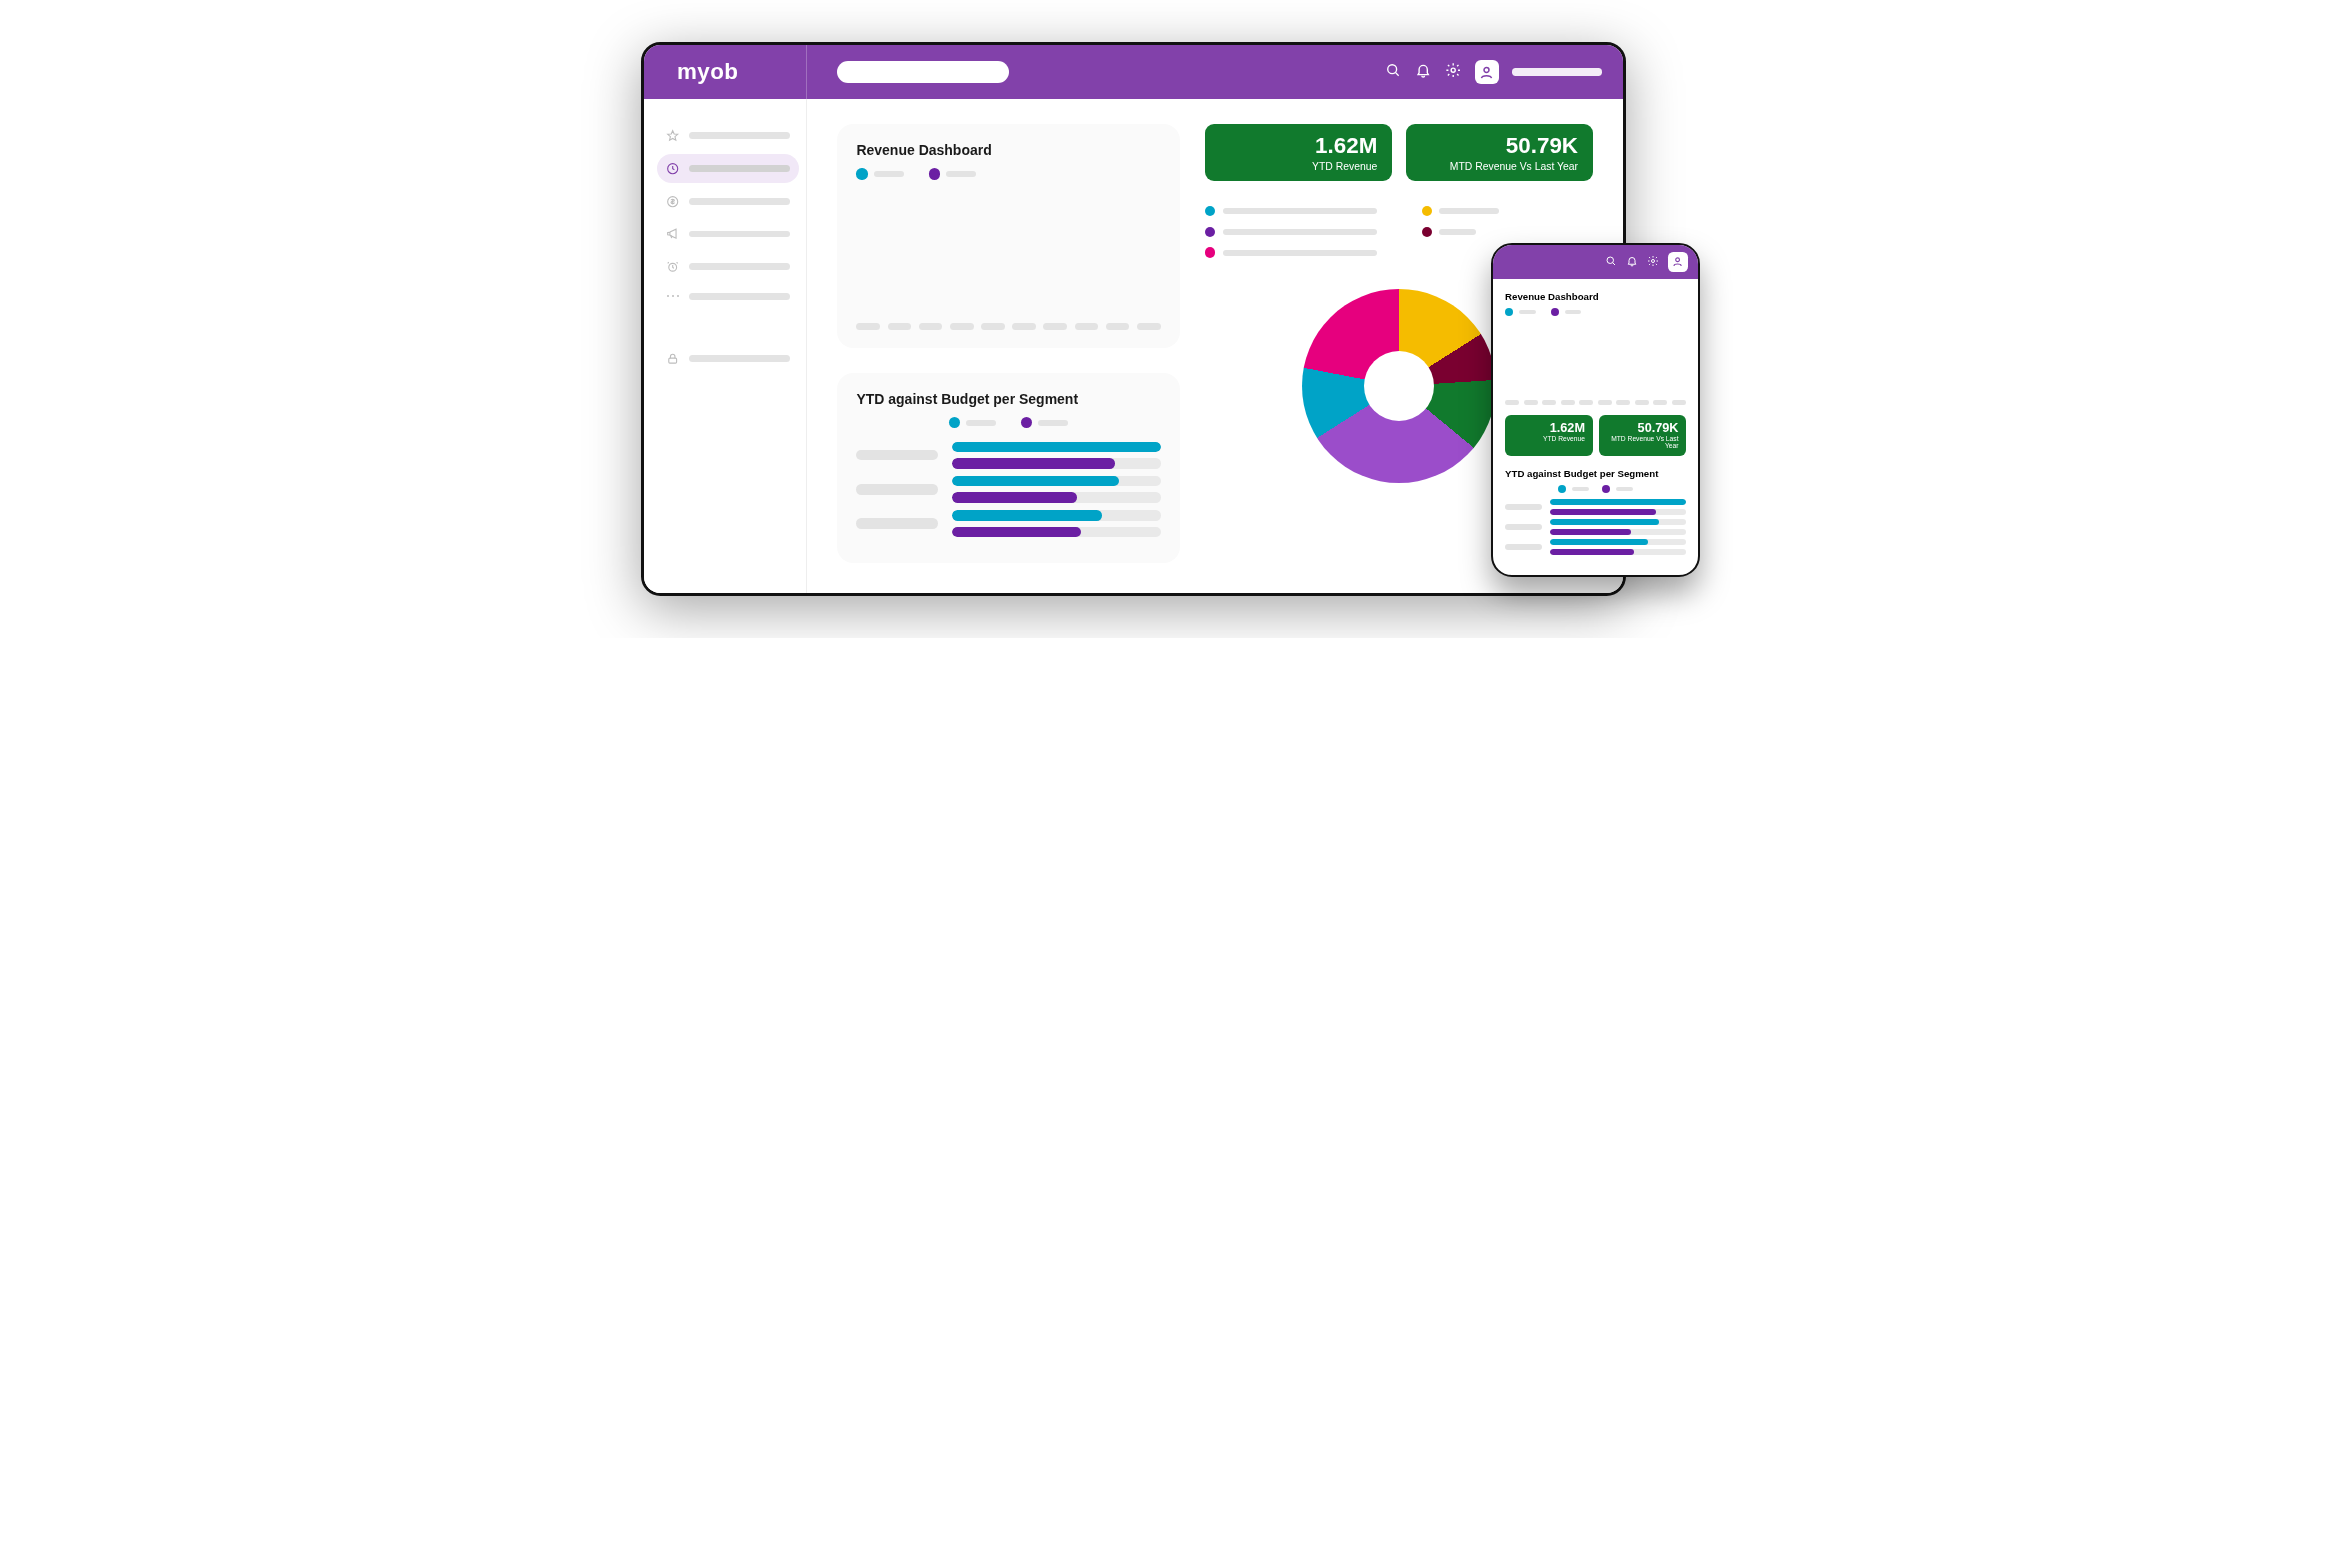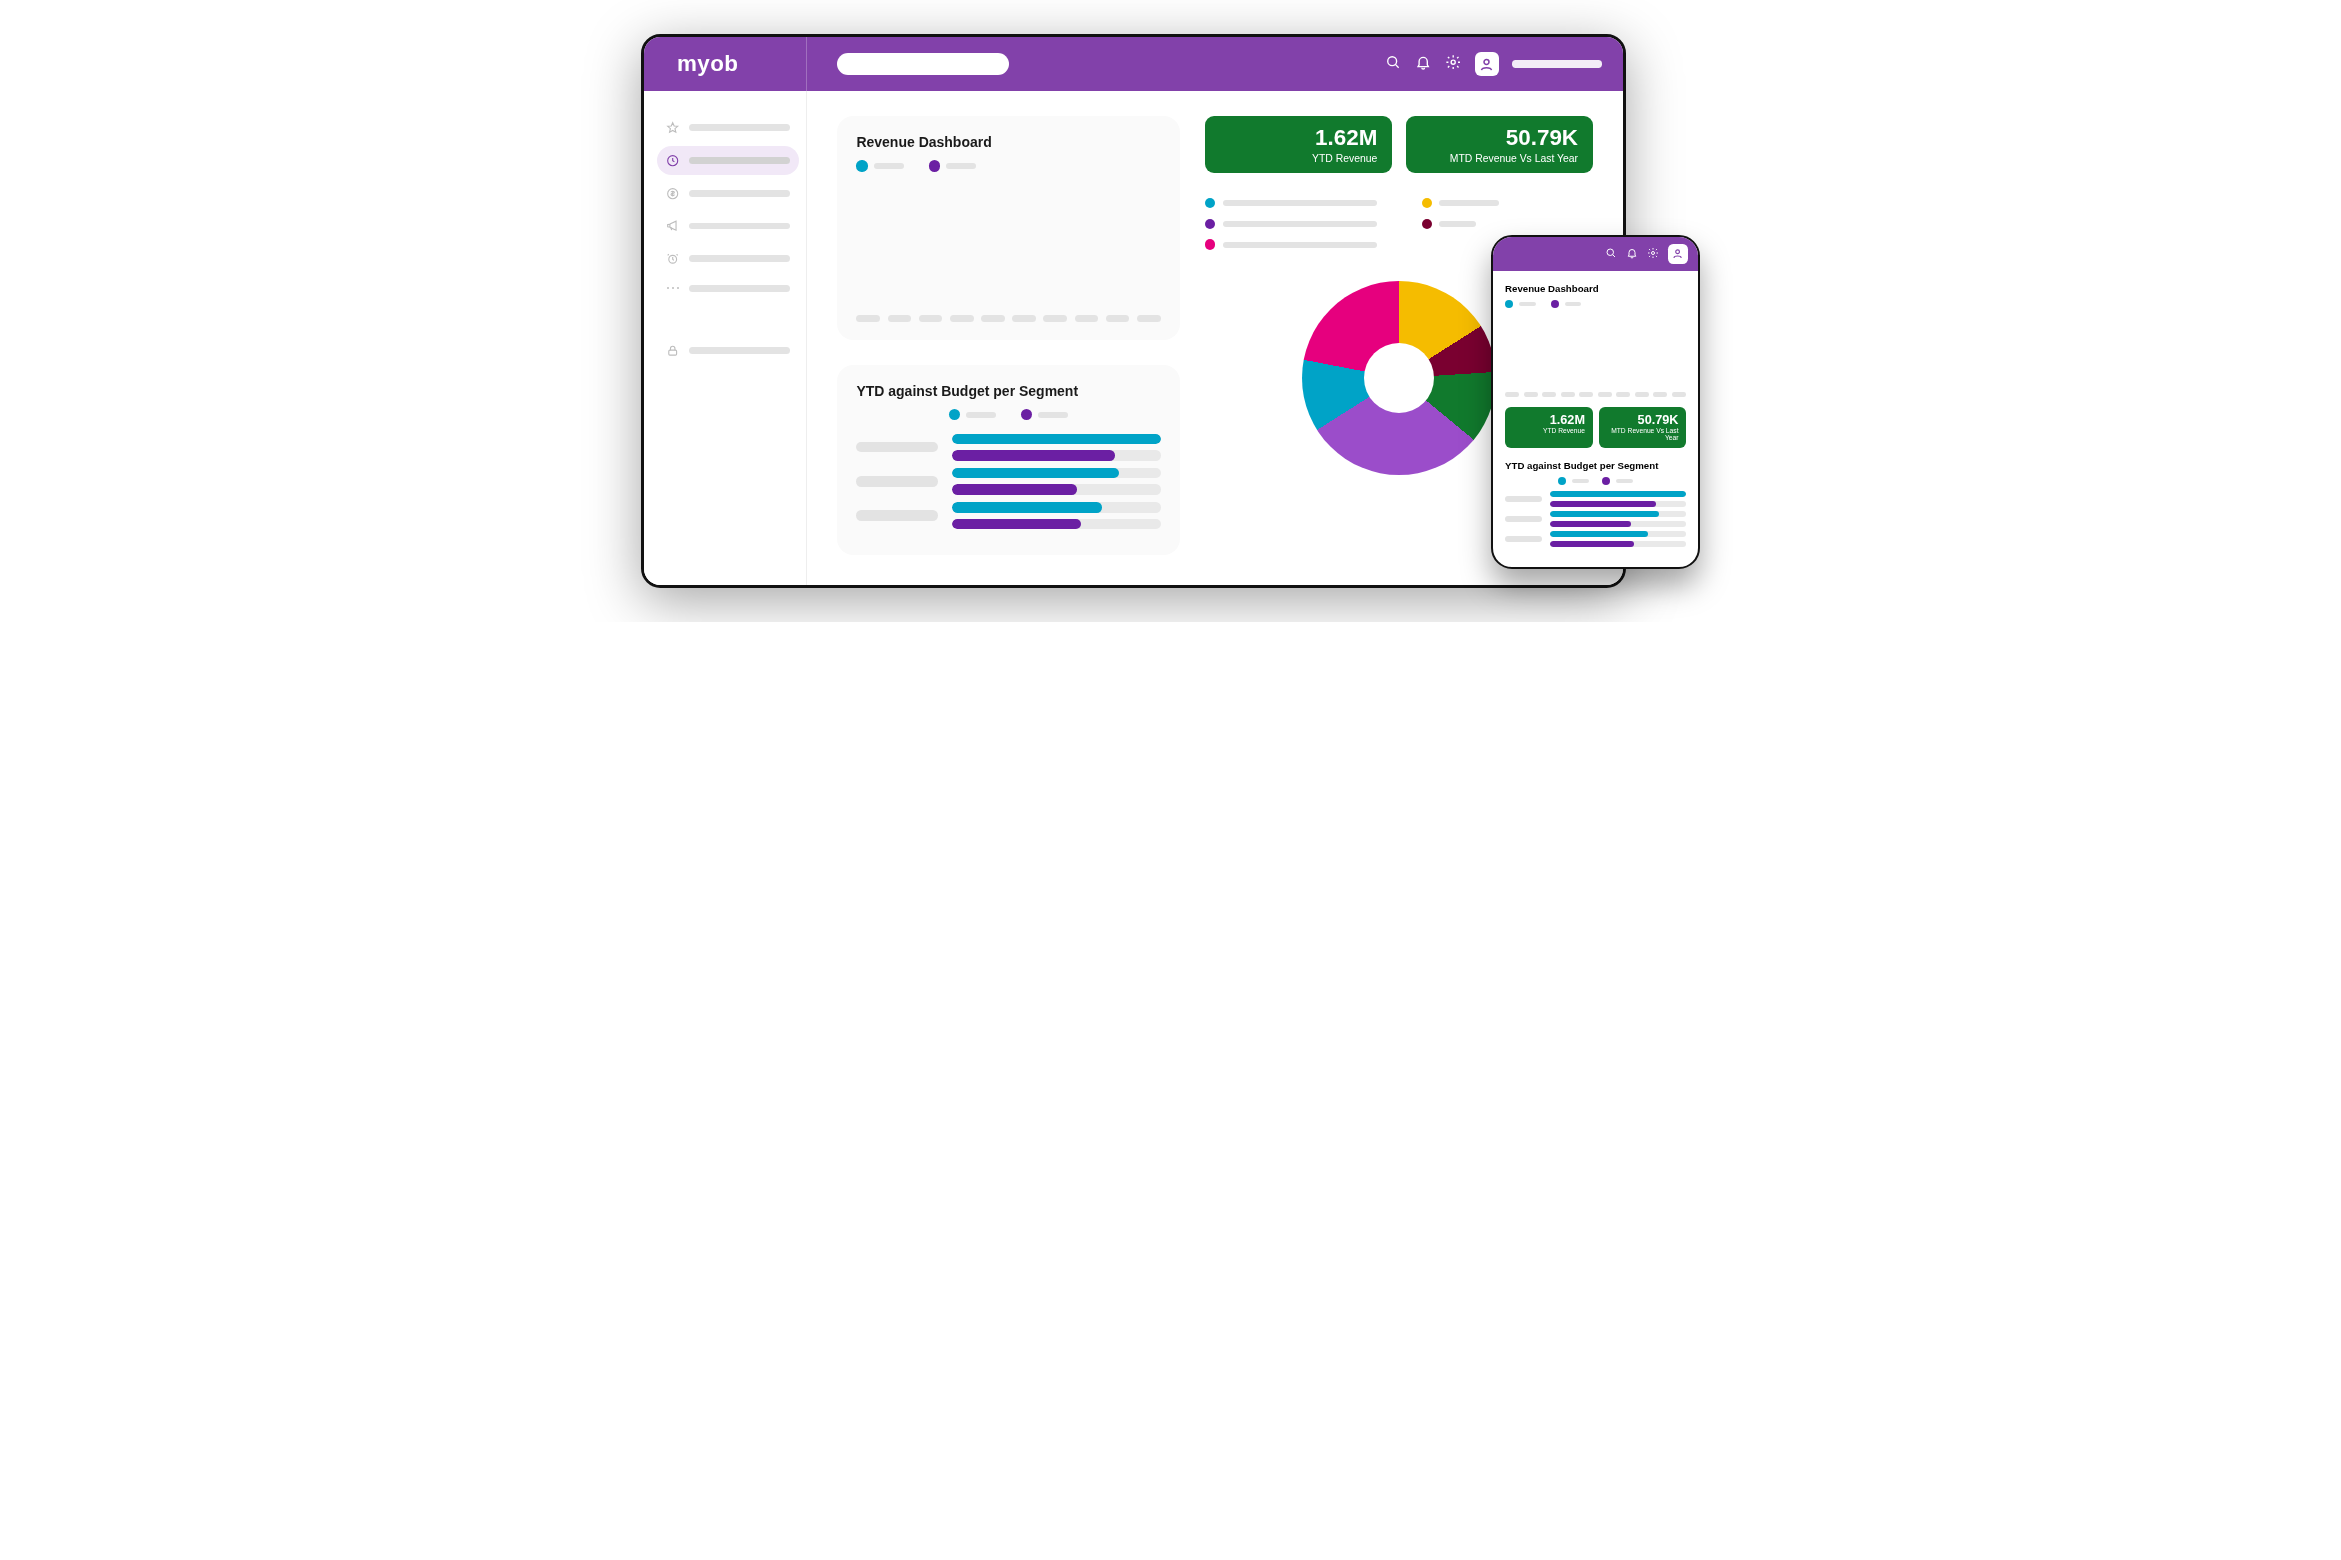--- a/index.html
+++ b/index.html
@@ -2,21 +2,21 @@
 <html style="font-size:12px"><head>
 <meta charset="utf-8">
 <style>
   * { box-sizing: border-box; margin: 0; padding: 0; }
   body {
     font-family: -apple-system, BlinkMacSystemFont, 'Segoe UI', Arial, sans-serif;
     background: #fff;
     padding: 30px;
     min-width: 1119px;
   }
-  .stage { position: relative; width: 1059px; margin: 4px auto; }
+  .stage { position: relative; width: 1059px; margin: 12px auto; }
   .shadow-wrap { filter: drop-shadow(0 13.4px 27px rgba(0,0,0,.35)); }
 
   
   .desktop {
     width: 985px;
     background: #fff;
     border: 3px solid #111;
     border-radius: 19.4px;
     overflow: hidden;
   }

